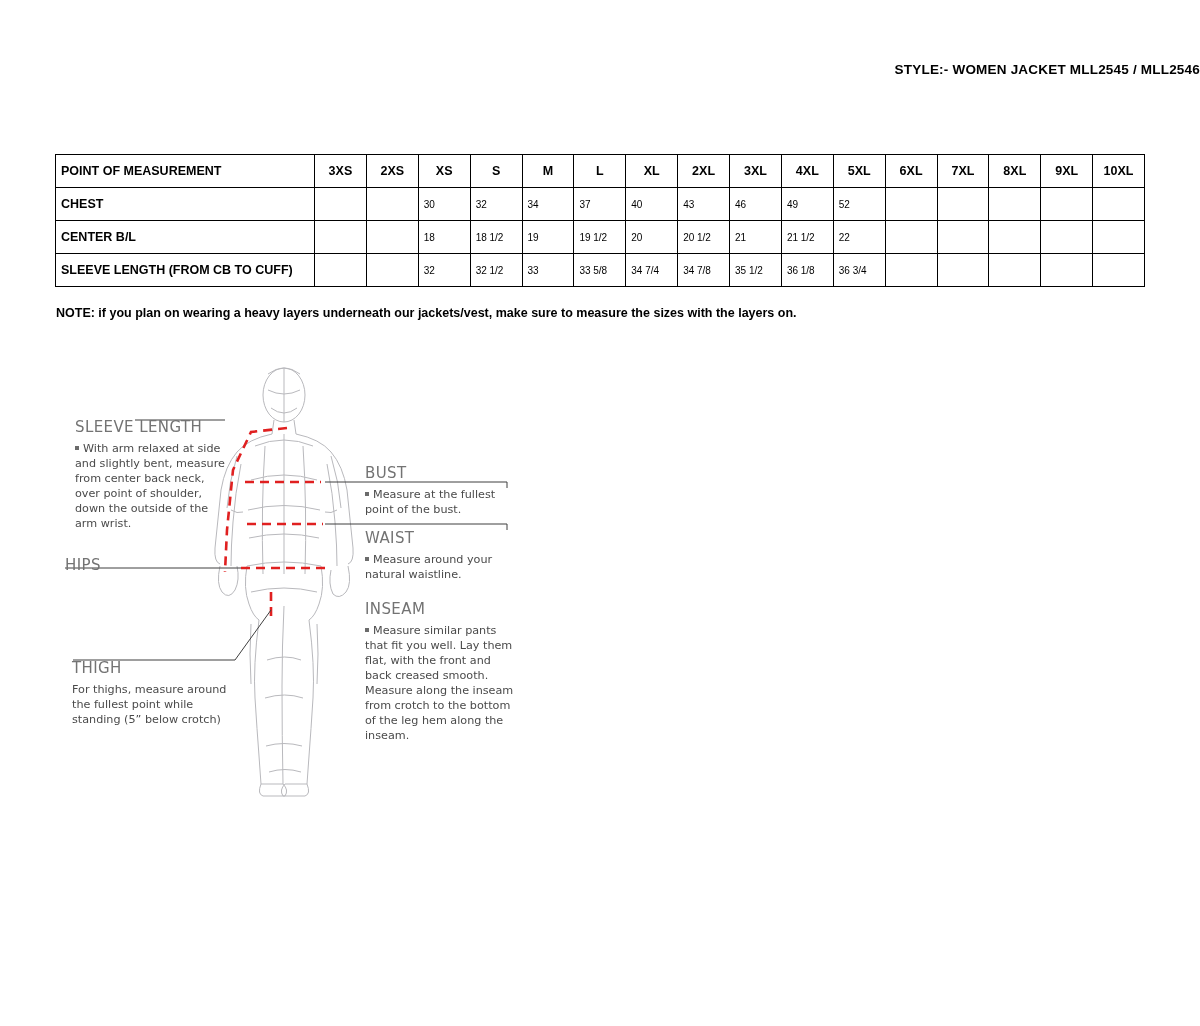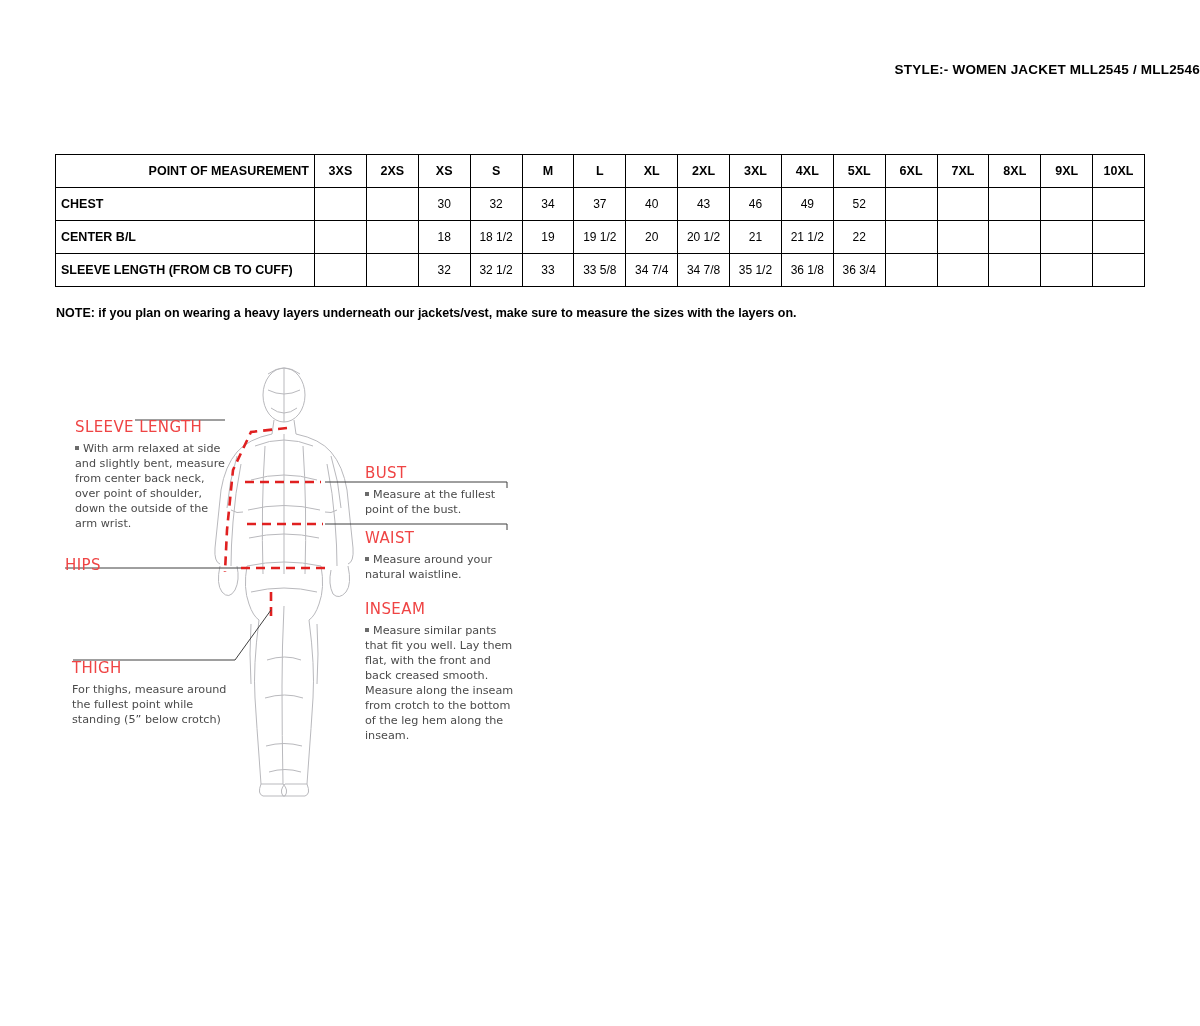--- a/index.html
+++ b/index.html
@@ -44,36 +44,35 @@
     border: 1px solid #000000;
     height: 32px;
     font-size: 12.5px;
     padding: 0 5px;
     text-align: left;
     vertical-align: middle;
     font-weight: normal;
   }
   table.size-table th {
     font-weight: bold;
-    text-align: right;
   }
   table.size-table th.pom-head,
   table.size-table td.pom-cell {
     width: 248px;
     font-weight: bold;
     font-size: 12.5px;
   }
   table.size-table th.size-head {
     text-align: center;
     font-weight: bold;
     font-size: 12.5px;
   }
   table.size-table td.val-cell {
-    text-align: center;
-    font-size: 12px;
+    text-align: left;
+    font-size: 10px;
   }
 
   
   .note-line {
     position: absolute;
     top: 306px;
     left: 56px;
     font-size: 12.5px;
     font-weight: bold;
   }
@@ -90,21 +89,21 @@
     display: block;
   }
 
   .callout {
     position: absolute;
     color: #3f3f3f;
   }
   .callout .c-title {
     font-size: 15px;
     letter-spacing: 0.4px;
-    color: #ef4444;
+    color: #737373;
     margin-bottom: 5px;
     font-family: "DejaVu Sans", sans-serif;
   }
   .callout .c-body {
     font-size: 11.2px;
     line-height: 15px;
     color: #4a4a4a;
     font-family: "DejaVu Sans", sans-serif;
   }
   .callout .c-body .bullet {

